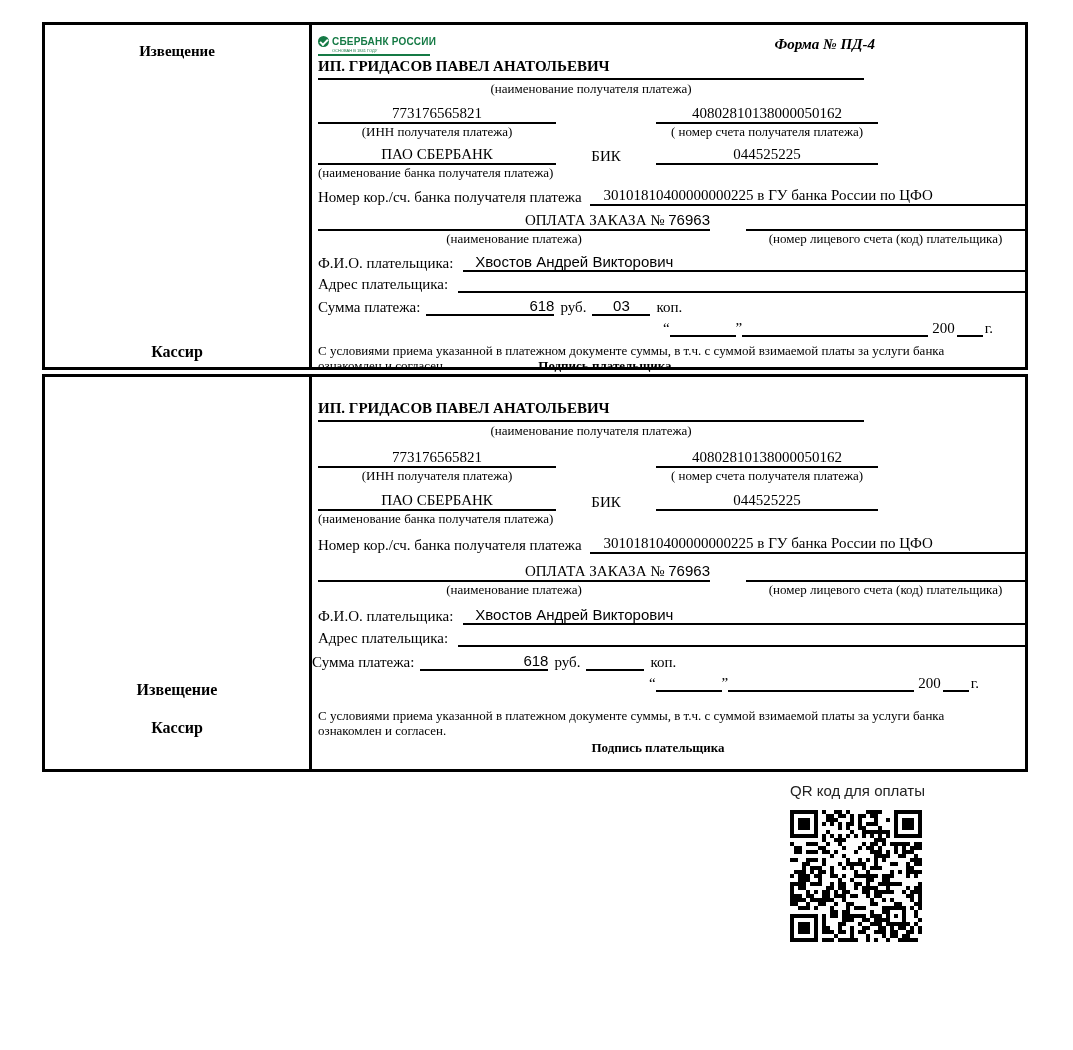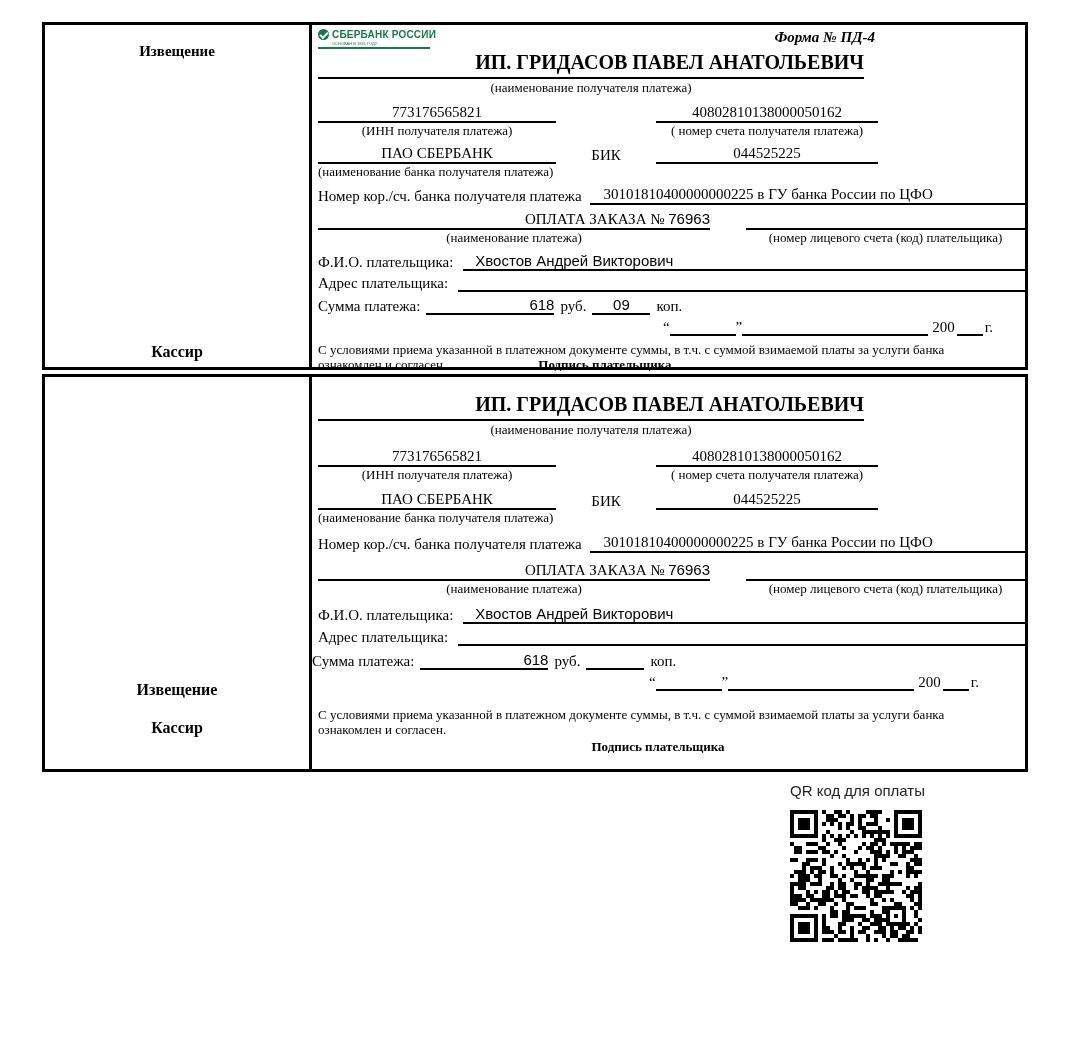--- a/index.html
+++ b/index.html
@@ -6,32 +6,32 @@
   .page{position:relative;width:1073px;height:1050px;background:#fff;color:#000;
         font-family:"Liberation Serif",serif;font-size:15px;overflow:hidden;}
   .box{position:absolute;left:42px;width:986px;border:3px solid #000;display:flex;box-sizing:border-box;background:#fff;}
   #box-notice{top:22px;height:348px;}
   #box-receipt{top:374px;height:398px;}
   .side{width:267px;border-right:3px solid #000;display:flex;flex-direction:column;align-items:center;box-sizing:border-box;flex:none;}
   .side-notice{justify-content:space-between;padding:18px 0 6px;}
   .side-receipt{justify-content:flex-end;gap:20px;padding-bottom:32px;}
   .side-label-sans{font-family:Liberation Serif, serif;font-weight:bold;font-size:15px;}
   .side-label-serif{font-weight:bold;font-size:16px;}
-  .content{flex:1;padding:4px 0 0 6px;box-sizing:border-box;position:relative;}
+  .content{flex:1;padding:11px 0 0 6px;box-sizing:border-box;position:relative;}
   .ln{border-bottom:2px solid #000;}
   .row-logo{display:flex;justify-content:space-between;align-items:flex-start;height:22px;padding-right:150px;}
   .sberlogo{display:flex;flex-direction:column;width:118px;}
   .sberlogo .lrow{display:flex;align-items:center;gap:3px;}
   .sb-circle{width:11px;height:11px;border-radius:50%;background:#157a45;position:relative;flex:none;}
   .sb-circle:after{content:"";position:absolute;left:2px;top:3px;width:6px;height:3px;border-left:2px solid #fff;border-bottom:2px solid #fff;transform:rotate(-45deg);}
   .sb-name{color:#157a45;font-family:"Liberation Sans",sans-serif;font-weight:bold;font-size:10px;letter-spacing:.2px;white-space:nowrap;}
   .sb-tag{color:#157a45;font-family:"Liberation Sans",sans-serif;font-size:4px;margin:1px 0 1px 14px;white-space:nowrap;}
   .sb-rule{height:2px;background:#157a45;width:112px;}
   .form-label{font-weight:bold;font-style:italic;font-size:15px;}
-  .title{width:546px;text-align:right;font-weight:bold;font-size:20px;padding-bottom:3px;}
+  .title{width:546px;text-align:left;font-weight:bold;font-size:15px;padding-bottom:3px;}
   .caption{font-size:13px;text-align:center;}
   .cap-title{width:546px;padding-top:1px;}
   .cols{display:flex;align-items:flex-end;}
   .col-l{width:238px;text-align:center;}
   .col-gap{width:100px;text-align:center;}
   .col-r{width:222px;text-align:center;}
   .corr-row{display:flex;align-items:flex-end;}
   .corr-label{flex:none;padding-right:8px;}
   .corr-val{flex:1;padding-left:14px;margin-right:0;}
   .purpose-row{display:flex;align-items:flex-end;text-align:right;}
@@ -130,21 +130,21 @@
       </div>
       <div class="addr-row mt4">
         <div class="fio-label">Адрес плательщика:</div>
         <div class="fio-val ln"></div>
       </div>
 
       <div class="amount-row mt4">
         <span>Сумма платежа:</span>
         <span class="amt-seg ln fill-sans">618</span>
         <span>руб.</span>
-        <span class="kop-seg ln fill-sans">09</span>
+        <span class="kop-seg ln fill-sans">03</span>
         <span>коп.</span>
       </div>
 
       <div class="date-row mt4">
         <span>“</span>
         <span class="dseg1 ln"></span>
         <span>”</span>
         <span class="dseg2 ln"></span>
         <span>200</span>
         <span class="dseg3 ln"></span>

